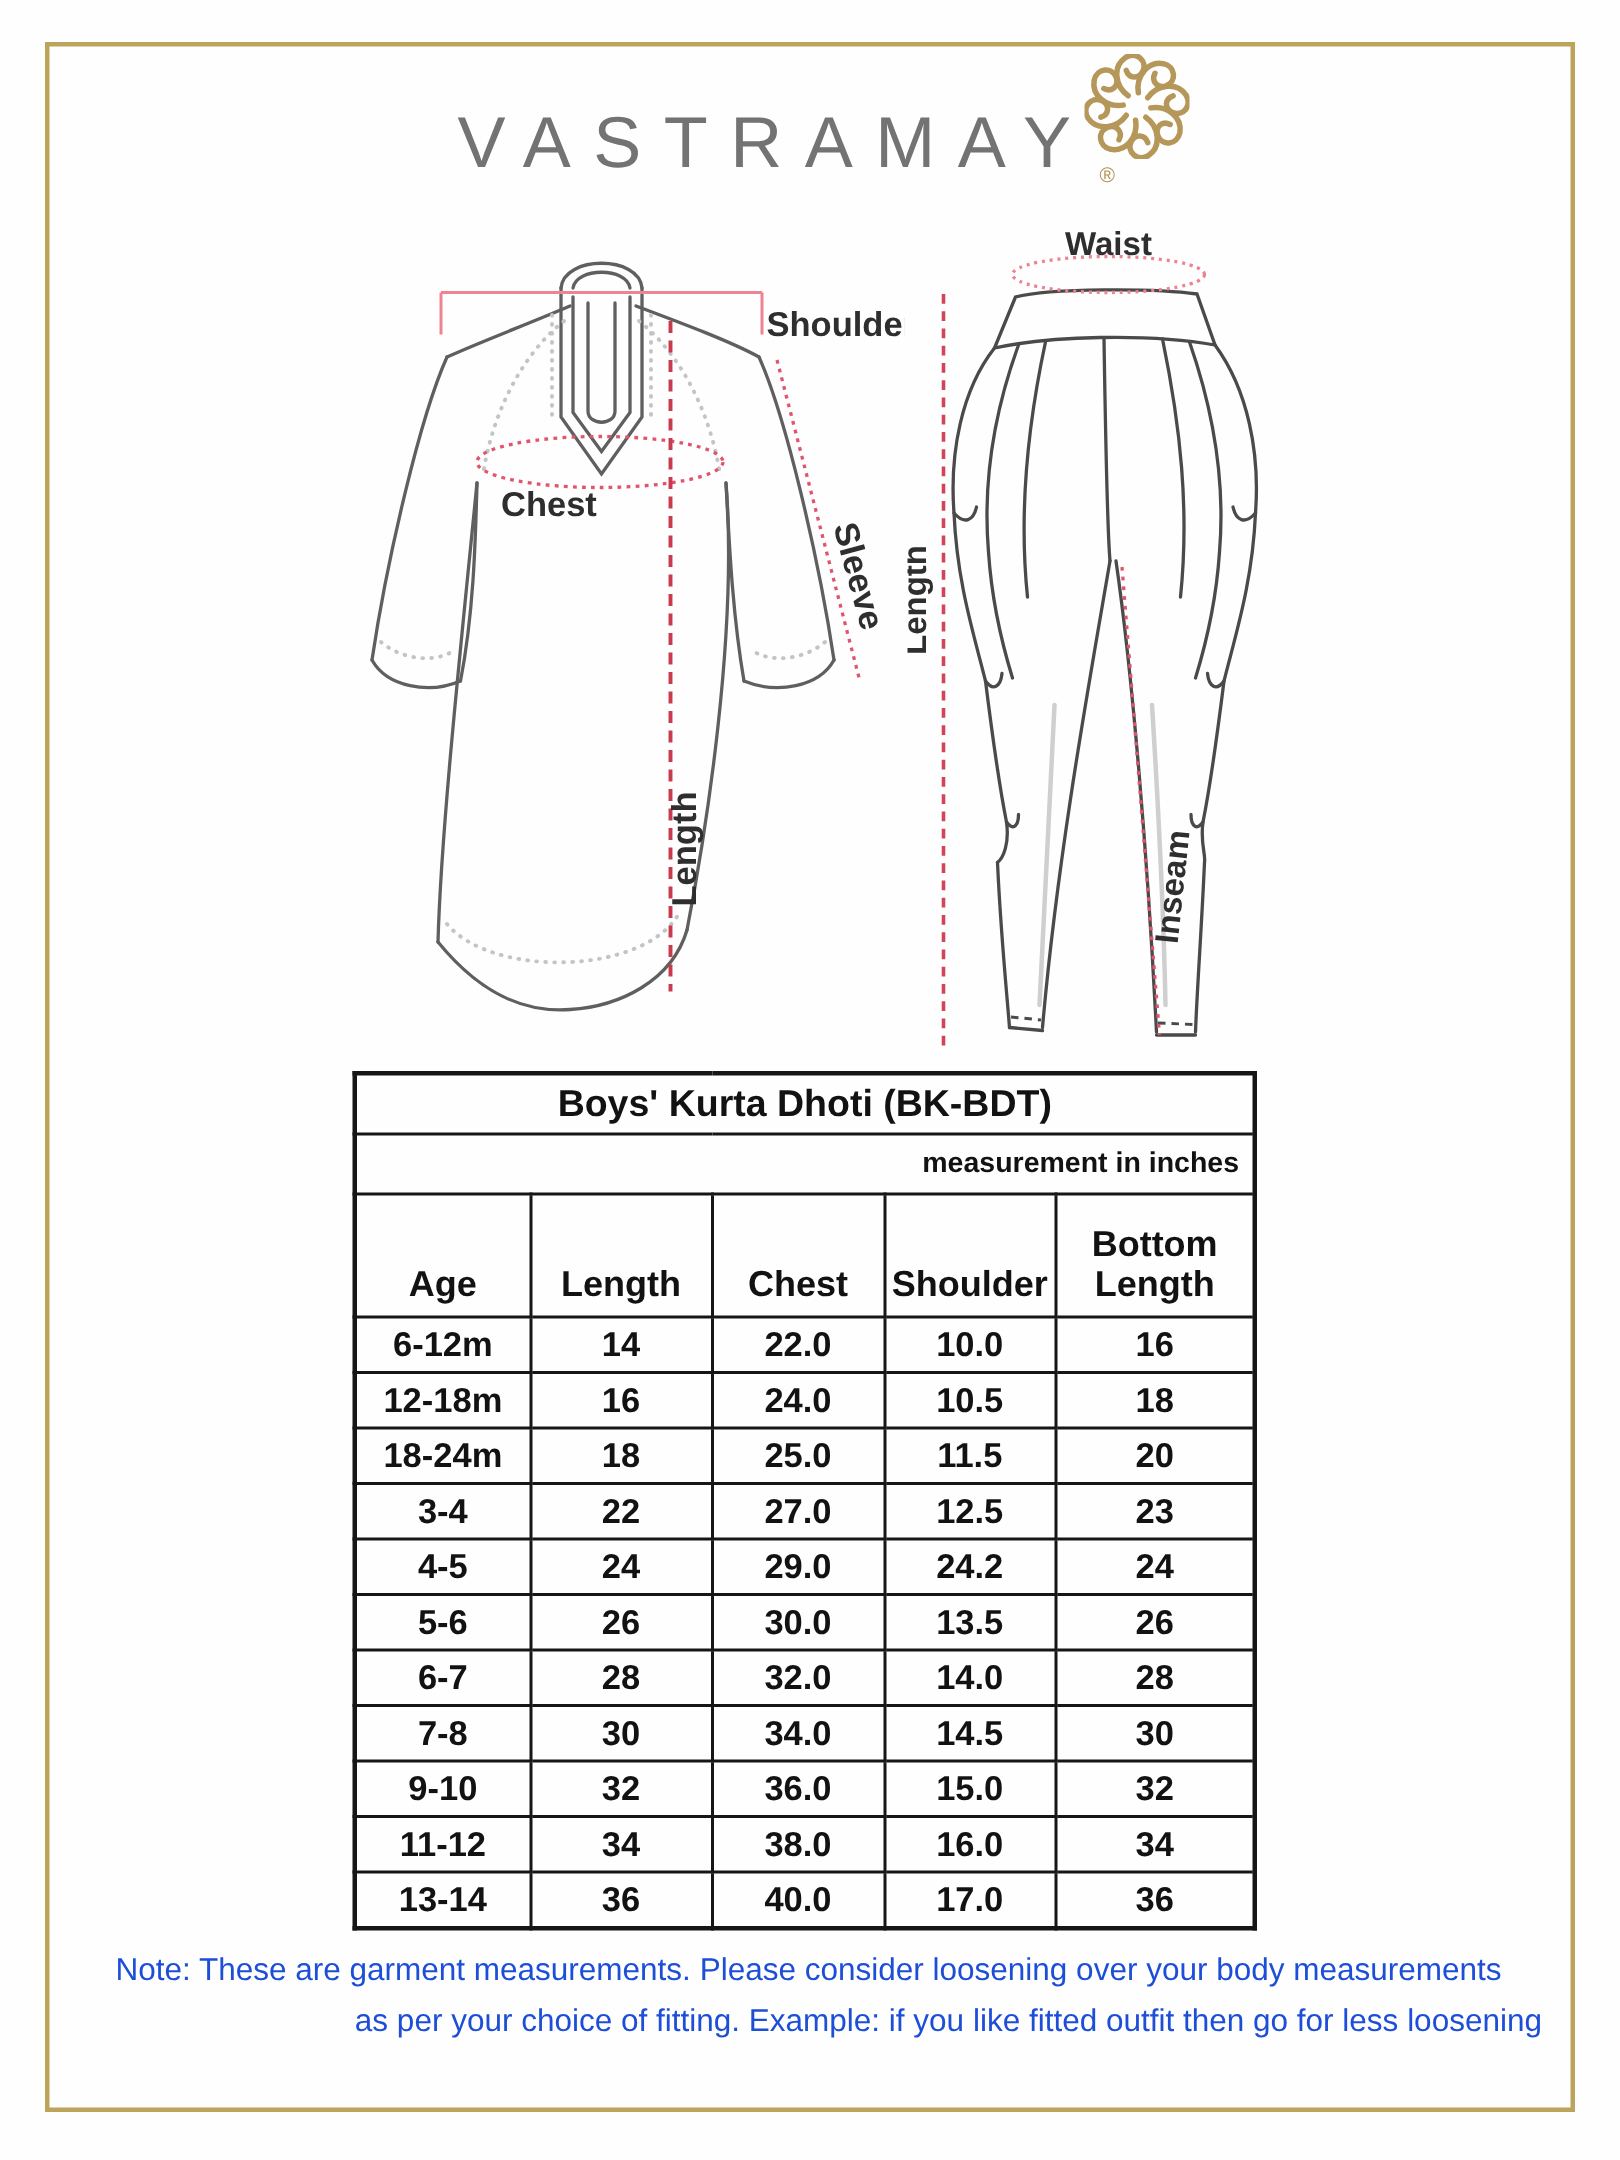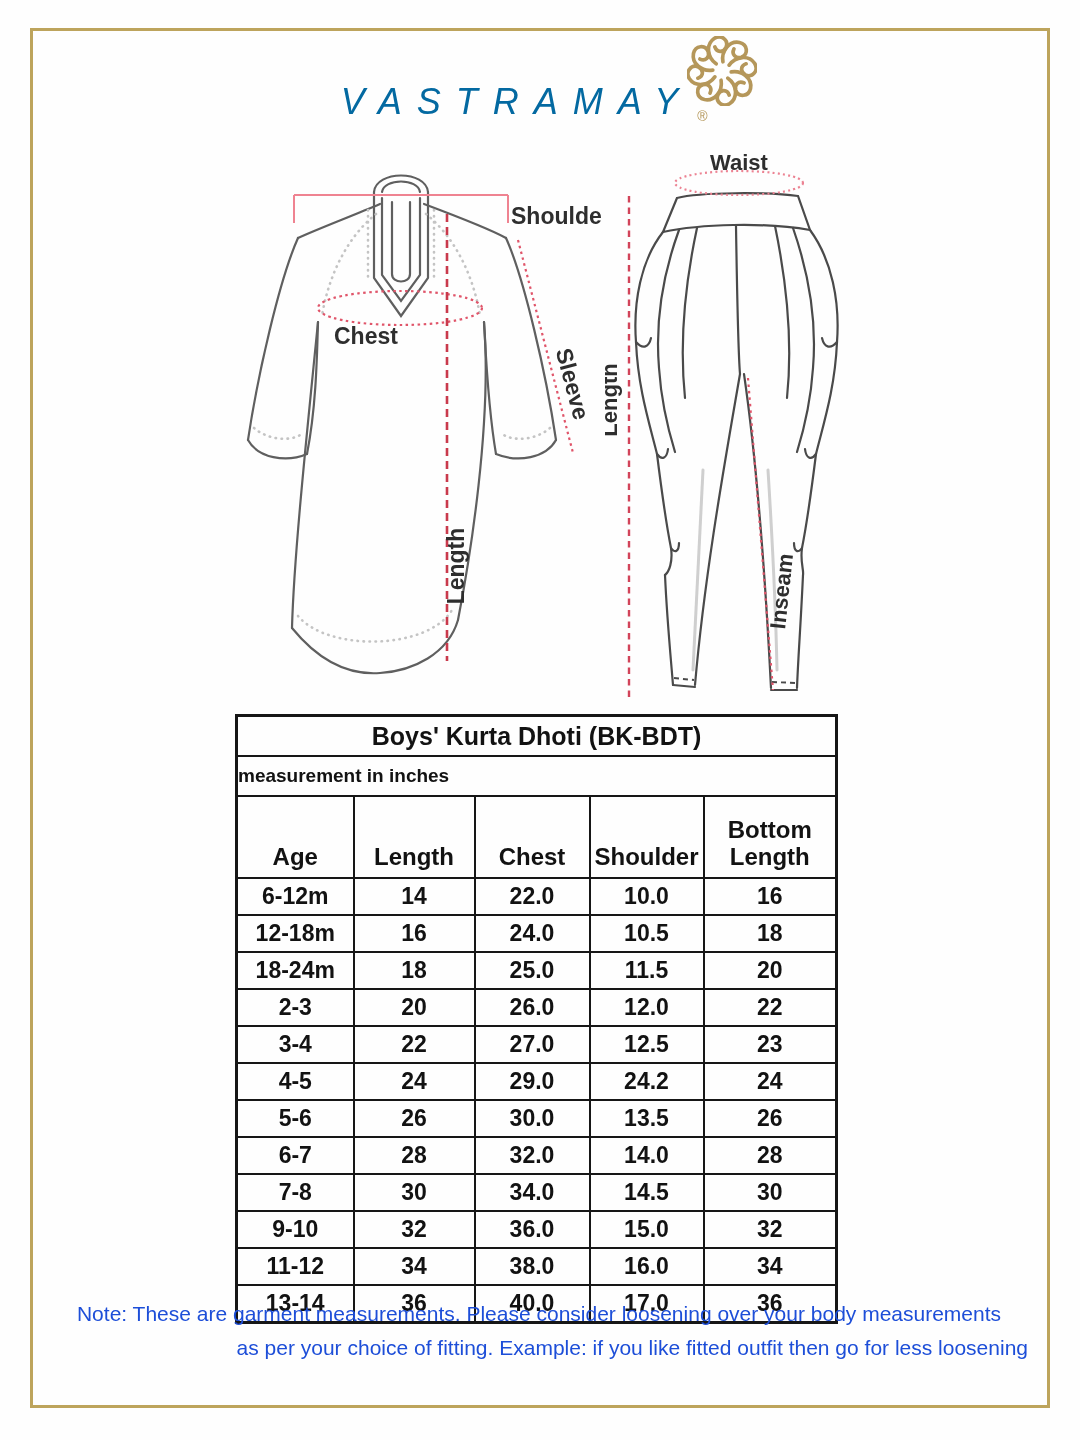--- a/index.html
+++ b/index.html
@@ -7,42 +7,42 @@
     width:1080px;height:1440px;position:relative;background:#fefefe;
     font-family:"Liberation Sans",sans-serif;overflow:hidden;
   }
   
   .frame{position:absolute;left:30px;right:30px;top:28px;bottom:32px;
     border:3px solid #bda45c;pointer-events:none;}
 
   
   .logo-row{position:absolute;left:0;right:0;top:36px;display:flex;
     justify-content:center;align-items:flex-end;transform:translateX(10px);}
-  .logo-text{font-size:36px;letter-spacing:15px;color:#0369a1;line-height:1;
-    padding-bottom:6px;font-weight:400;font-style:italic;}
+  .logo-text{font-size:48px;letter-spacing:15px;color:#737373;line-height:1;
+    padding-bottom:6px;font-weight:400;}
   .logo-mark{position:relative;width:74px;height:90px;margin-left:-8px;}
   .logo-mark svg{position:absolute;top:0;left:2px;width:70px;height:70px;}
   .logo-reg{position:absolute;left:12px;bottom:2px;font-size:14px;color:#b29455;}
 
   
   .kurta-svg{position:absolute;left:228px;top:158px;width:375px;height:560px;}
   .dhoti-svg{position:absolute;left:605px;top:150px;width:245px;height:580px;}
   .diag-label{font-family:"Liberation Sans",sans-serif;font-size:23px;
     font-weight:700;fill:#2e2e2e;}
   .diag-label-sm{font-family:"Liberation Sans",sans-serif;font-size:22px;
     font-weight:700;fill:#2e2e2e;}
 
   
   .size-table{position:absolute;left:235px;top:714px;width:492px;
     border-collapse:collapse;table-layout:fixed;color:#121212;
     border:3px solid #161616;font-weight:bold;}
   .size-table td,.size-table th{border:2px solid #161616;text-align:center;
     padding:0;}
   .size-table .t-title{height:38px;font-size:25px;}
-  .size-table .t-unit{height:38px;font-size:19px;text-align:left;
+  .size-table .t-unit{height:38px;font-size:19px;text-align:right;
     padding-right:9px;}
   .size-table thead th.colhead{height:74px;font-size:24px;vertical-align:bottom;
     padding-bottom:6px;line-height:1.12;}
   .size-table tbody td{height:35px;font-size:23px;}
 
   
   .note{position:absolute;left:50px;width:978px;top:1297px;color:#1d4ed8;
     font-size:21px;line-height:34px;}
   .note .l1{text-align:center;white-space:nowrap;}
   .note .l2{text-align:right;white-space:nowrap;}
@@ -195,27 +195,20 @@
         <td>18</td>
       </tr>
       <tr>
         <td>18-24m</td>
         <td>18</td>
         <td>25.0</td>
         <td>11.5</td>
         <td>20</td>
       </tr>
       <tr>
-        <td>2-3</td>
-        <td>20</td>
-        <td>26.0</td>
-        <td>12.0</td>
-        <td>22</td>
-      </tr>
-      <tr>
         <td>3-4</td>
         <td>22</td>
         <td>27.0</td>
         <td>12.5</td>
         <td>23</td>
       </tr>
       <tr>
         <td>4-5</td>
         <td>24</td>
         <td>29.0</td>

